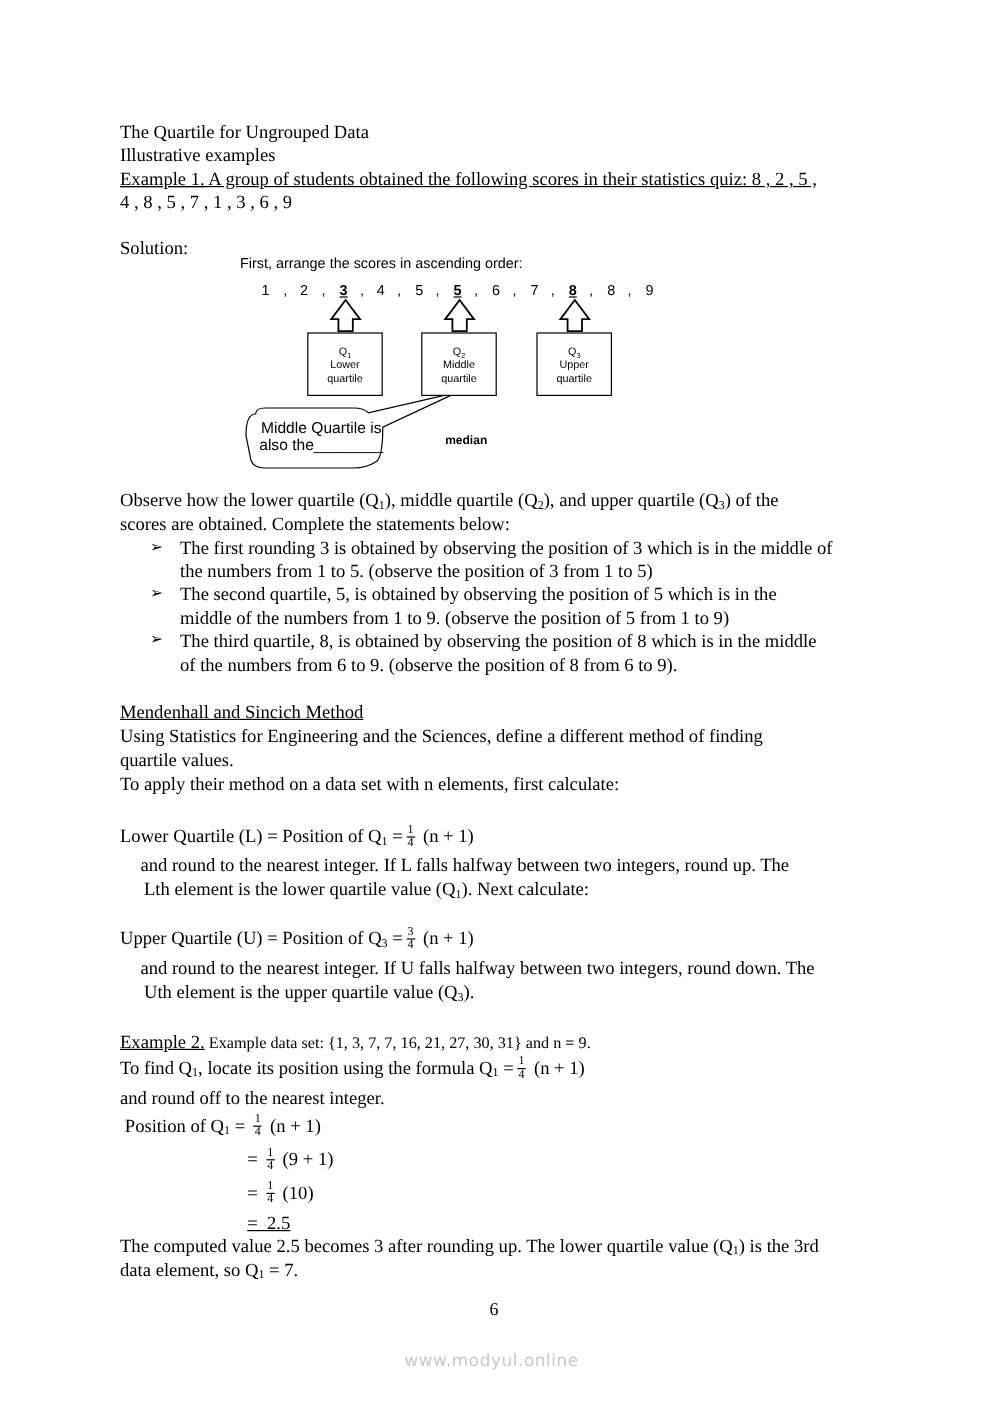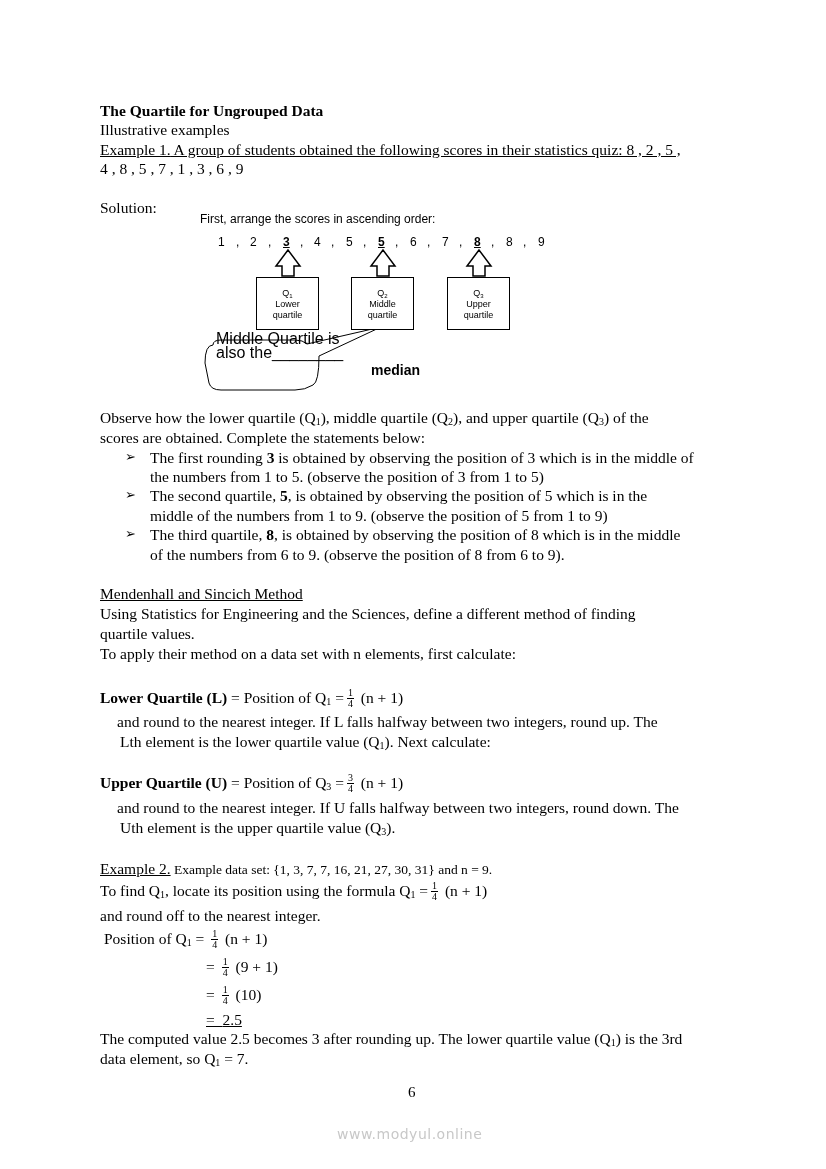--- a/index.html
+++ b/index.html
@@ -3,21 +3,21 @@
 <meta charset="utf-8">
 <style>
   html, body { margin: 0; padding: 0; background: #ffffff; }
   body {
     width: 826px; height: 1169px; position: relative; overflow: hidden;
     font-family: "Liberation Serif", serif; color: #000; font-size: 15.5px;
   }
   .abs { position: absolute; white-space: nowrap; }
   .line { position: absolute; left: 100px; white-space: nowrap; line-height: 19px; }
   .u { text-decoration: underline; }
-  b { font-weight: bold; }
+  b { font-weight: normal; }
   sub { font-size: 10px; vertical-align: -2px; line-height: 0; }
   .frac { display: inline-block; vertical-align: middle; text-align: center; font-size: 10px; line-height: 10px; margin: 0 3px; position: relative; top: -1px; }
   .frac span { display: block; }
   .frac .num { border-bottom: 1px solid #000; padding: 0 1px; }
   .bullet { position: absolute; left: 125px; font-family: "DejaVu Sans", sans-serif; font-size: 13px; }
   .btext { position: absolute; left: 150px; white-space: nowrap; line-height: 19px; }
   .sans { font-family: "Liberation Sans", sans-serif; }
   .diag-num { position: absolute; font-family: "Liberation Sans", sans-serif; font-size: 12px; top: 235px; }
   .qbox { position: absolute; border: 1.5px solid #000; background: #fff; font-family: "Liberation Sans", sans-serif; font-size: 9px; line-height: 11px; text-align: center; box-sizing: border-box; padding-top: 10px; }
   .watermark { color: #c8c8c8; font-family: "DejaVu Sans", sans-serif; font-size: 14px; letter-spacing: 0.5px; }
@@ -75,25 +75,25 @@
     <div><span>Q</span><sub style="font-size:6px;">2</sub></div>
     <div>Middle</div>
     <div>quartile</div>
   </div>
   <div class="qbox" style="left:447px;top:277px;width:63px;height:53px;">
     <div><span>Q</span><sub style="font-size:6px;">3</sub></div>
     <div>Upper</div>
     <div>quartile</div>
   </div>
 
-  <div class="abs sans" style="left:216px;top:332px;font-size:16px;line-height:14px;">
+  <div class="abs sans" style="left:216px;top:350px;font-size:13px;line-height:14px;text-align:center;">
     <div>Middle Quartile is</div>
     <div>also the________</div>
   </div>
-  <div class="abs sans" style="left:371px;top:362px;font-size:14px;font-weight:bold;">median</div>
+  <div class="abs sans" style="left:371px;top:362px;font-size:10px;font-weight:bold;">median</div>
 </div>
 
 <div class="line" style="top:408px;"><span>Observe how the lower quartile (Q</span><sub>1</sub><span>), middle quartile (Q</span><sub>2</sub><span>), and upper quartile (Q</span><sub>3</sub><span>) of the</span></div>
 <div class="line" style="top:428px;">scores are obtained. Complete the statements below:</div>
 
 <div>
   <div>
     <span class="bullet" style="top:449px;">➢</span>
     <div class="btext" style="top:448px;"><span>The first rounding </span><b>3</b><span> is obtained by observing the position of 3 which is in the middle of</span></div>
     <div class="btext" style="top:467px;">the numbers from 1 to 5. (observe the position of 3 from 1 to 5)</div>

